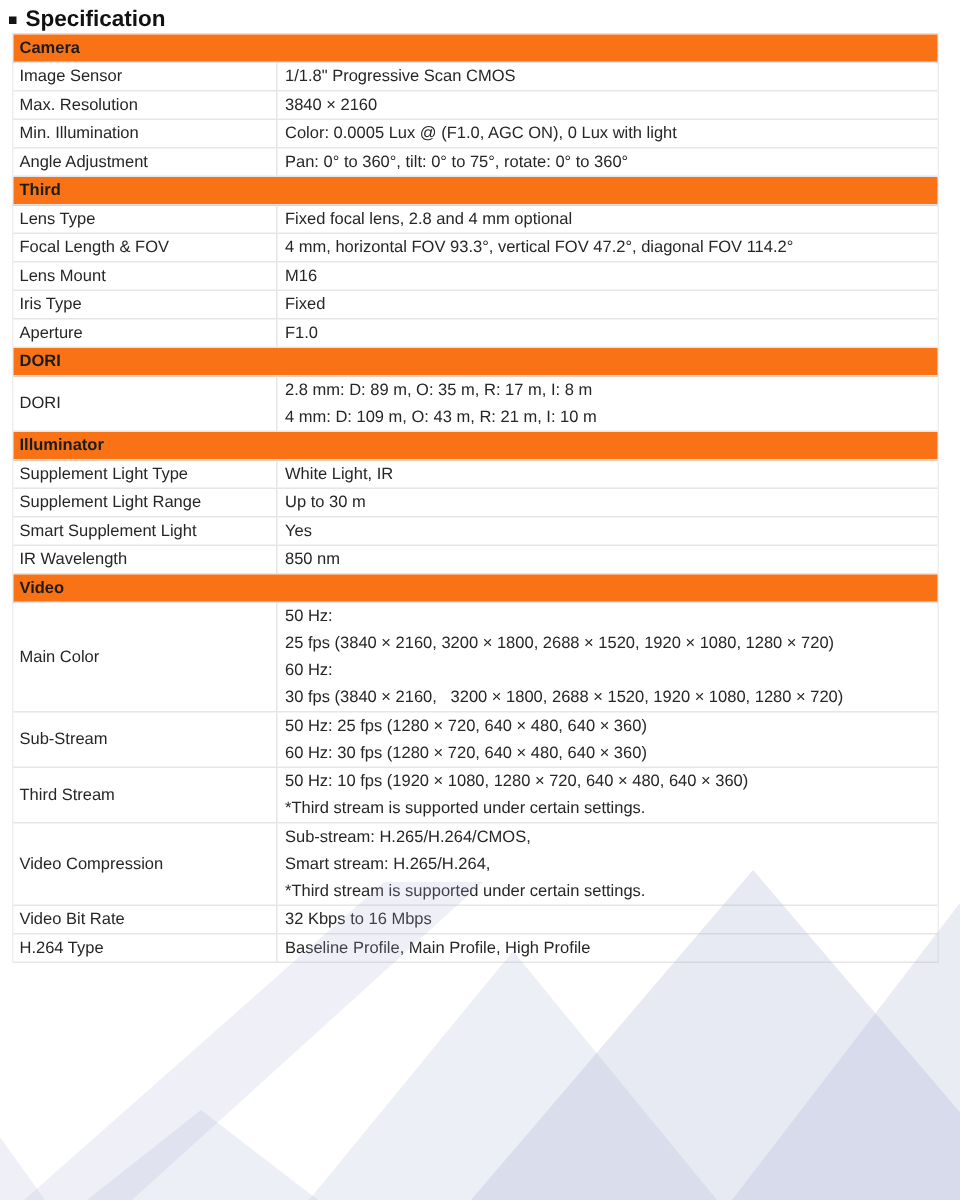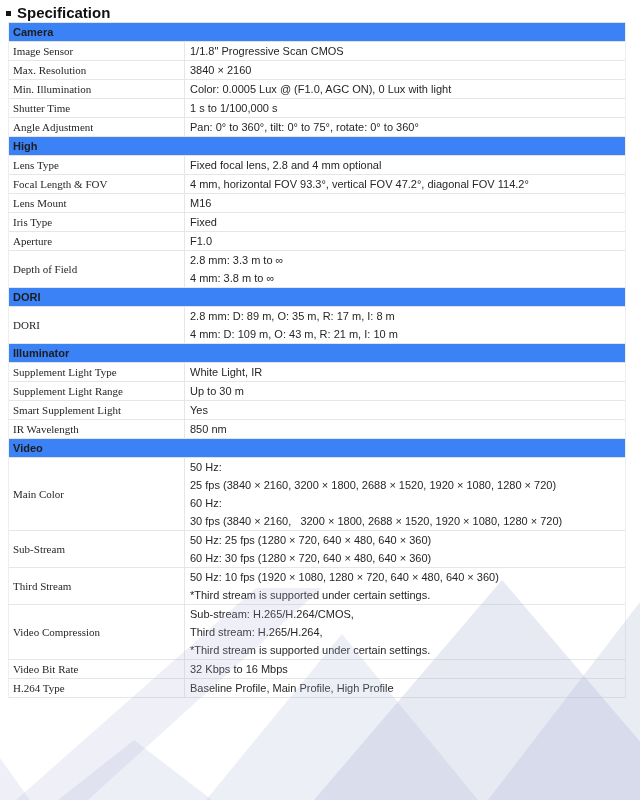--- a/index.html
+++ b/index.html
@@ -25,38 +25,37 @@
     line-height: 16px;
   }
   .spec-table {
     position: absolute; left: 8px; top: 22px; width: 616px;
     border-top: 1px solid #e2e2e2;
     border-left: 1px solid #eeeeee;
     border-right: 1px solid #eeeeee;
     background: transparent;
   }
   .section-header {
-    background: #3b82f6;
+    background: #f97316;
     font-size: 11px; font-weight: bold; color: #1c1c1c;
     line-height: 18px; height: 18px;
     padding-left: 4px;
     border-bottom: 1px solid #e2e2e2;
   }
   .row {
     display: flex;
     border-bottom: 1px solid #e6e6e6;
   }
   .label-cell {
     width: 171px; flex: 0 0 171px;
     padding-left: 4px;
     border-right: 1px solid #e6e6e6;
     display: flex; align-items: center;
     font-size: 11px; color: #262626;
     line-height: 13px;
-    font-family: Liberation Serif, serif;
   }
   .value-cell {
     flex: 1;
     padding-left: 5px;
     display: flex; flex-direction: column; justify-content: center;
     font-size: 11px; color: #262626;
   }
   .value-line { line-height: 18px; white-space: pre-wrap; }
   .watermark {
     position: absolute; left: 0; top: 0;
@@ -87,32 +86,26 @@
         <div class="value-line">3840 × 2160</div>
       </div>
     </div>
     <div class="row">
       <div class="label-cell">Min. Illumination</div>
       <div class="value-cell">
         <div class="value-line">Color: 0.0005 Lux @ (F1.0, AGC ON), 0 Lux with light</div>
       </div>
     </div>
     <div class="row">
-      <div class="label-cell">Shutter Time</div>
-      <div class="value-cell">
-        <div class="value-line">1 s to 1/100,000 s</div>
-      </div>
-    </div>
-    <div class="row">
       <div class="label-cell">Angle Adjustment</div>
       <div class="value-cell">
         <div class="value-line">Pan: 0° to 360°, tilt: 0° to 75°, rotate: 0° to 360°</div>
       </div>
     </div>
-    <div class="section-header">High</div>
+    <div class="section-header">Third</div>
     <div class="row">
       <div class="label-cell">Lens Type</div>
       <div class="value-cell">
         <div class="value-line">Fixed focal lens, 2.8 and 4 mm optional</div>
       </div>
     </div>
     <div class="row">
       <div class="label-cell">Focal Length &amp; FOV</div>
       <div class="value-cell">
         <div class="value-line">4 mm, horizontal FOV 93.3°, vertical FOV 47.2°, diagonal FOV 114.2°</div>
@@ -127,27 +120,20 @@
     <div class="row">
       <div class="label-cell">Iris Type</div>
       <div class="value-cell">
         <div class="value-line">Fixed</div>
       </div>
     </div>
     <div class="row">
       <div class="label-cell">Aperture</div>
       <div class="value-cell">
         <div class="value-line">F1.0</div>
-      </div>
-    </div>
-    <div class="row">
-      <div class="label-cell">Depth of Field</div>
-      <div class="value-cell">
-        <div class="value-line">2.8 mm: 3.3 m to ∞</div>
-        <div class="value-line">4 mm: 3.8 m to ∞</div>
       </div>
     </div>
     <div class="section-header">DORI</div>
     <div class="row">
       <div class="label-cell">DORI</div>
       <div class="value-cell">
         <div class="value-line">2.8 mm: D: 89 m, O: 35 m, R: 17 m, I: 8 m</div>
         <div class="value-line">4 mm: D: 109 m, O: 43 m, R: 21 m, I: 10 m</div>
       </div>
     </div>
@@ -197,21 +183,21 @@
       <div class="label-cell">Third Stream</div>
       <div class="value-cell">
         <div class="value-line">50 Hz: 10 fps (1920 × 1080, 1280 × 720, 640 × 480, 640 × 360)</div>
         <div class="value-line">*Third stream is supported under certain settings.</div>
       </div>
     </div>
     <div class="row">
       <div class="label-cell">Video Compression</div>
       <div class="value-cell">
         <div class="value-line">Sub-stream: H.265/H.264/CMOS,</div>
-        <div class="value-line">Third stream: H.265/H.264,</div>
+        <div class="value-line">Smart stream: H.265/H.264,</div>
         <div class="value-line">*Third stream is supported under certain settings.</div>
       </div>
     </div>
     <div class="row">
       <div class="label-cell">Video Bit Rate</div>
       <div class="value-cell">
         <div class="value-line">32 Kbps to 16 Mbps</div>
       </div>
     </div>
     <div class="row">

